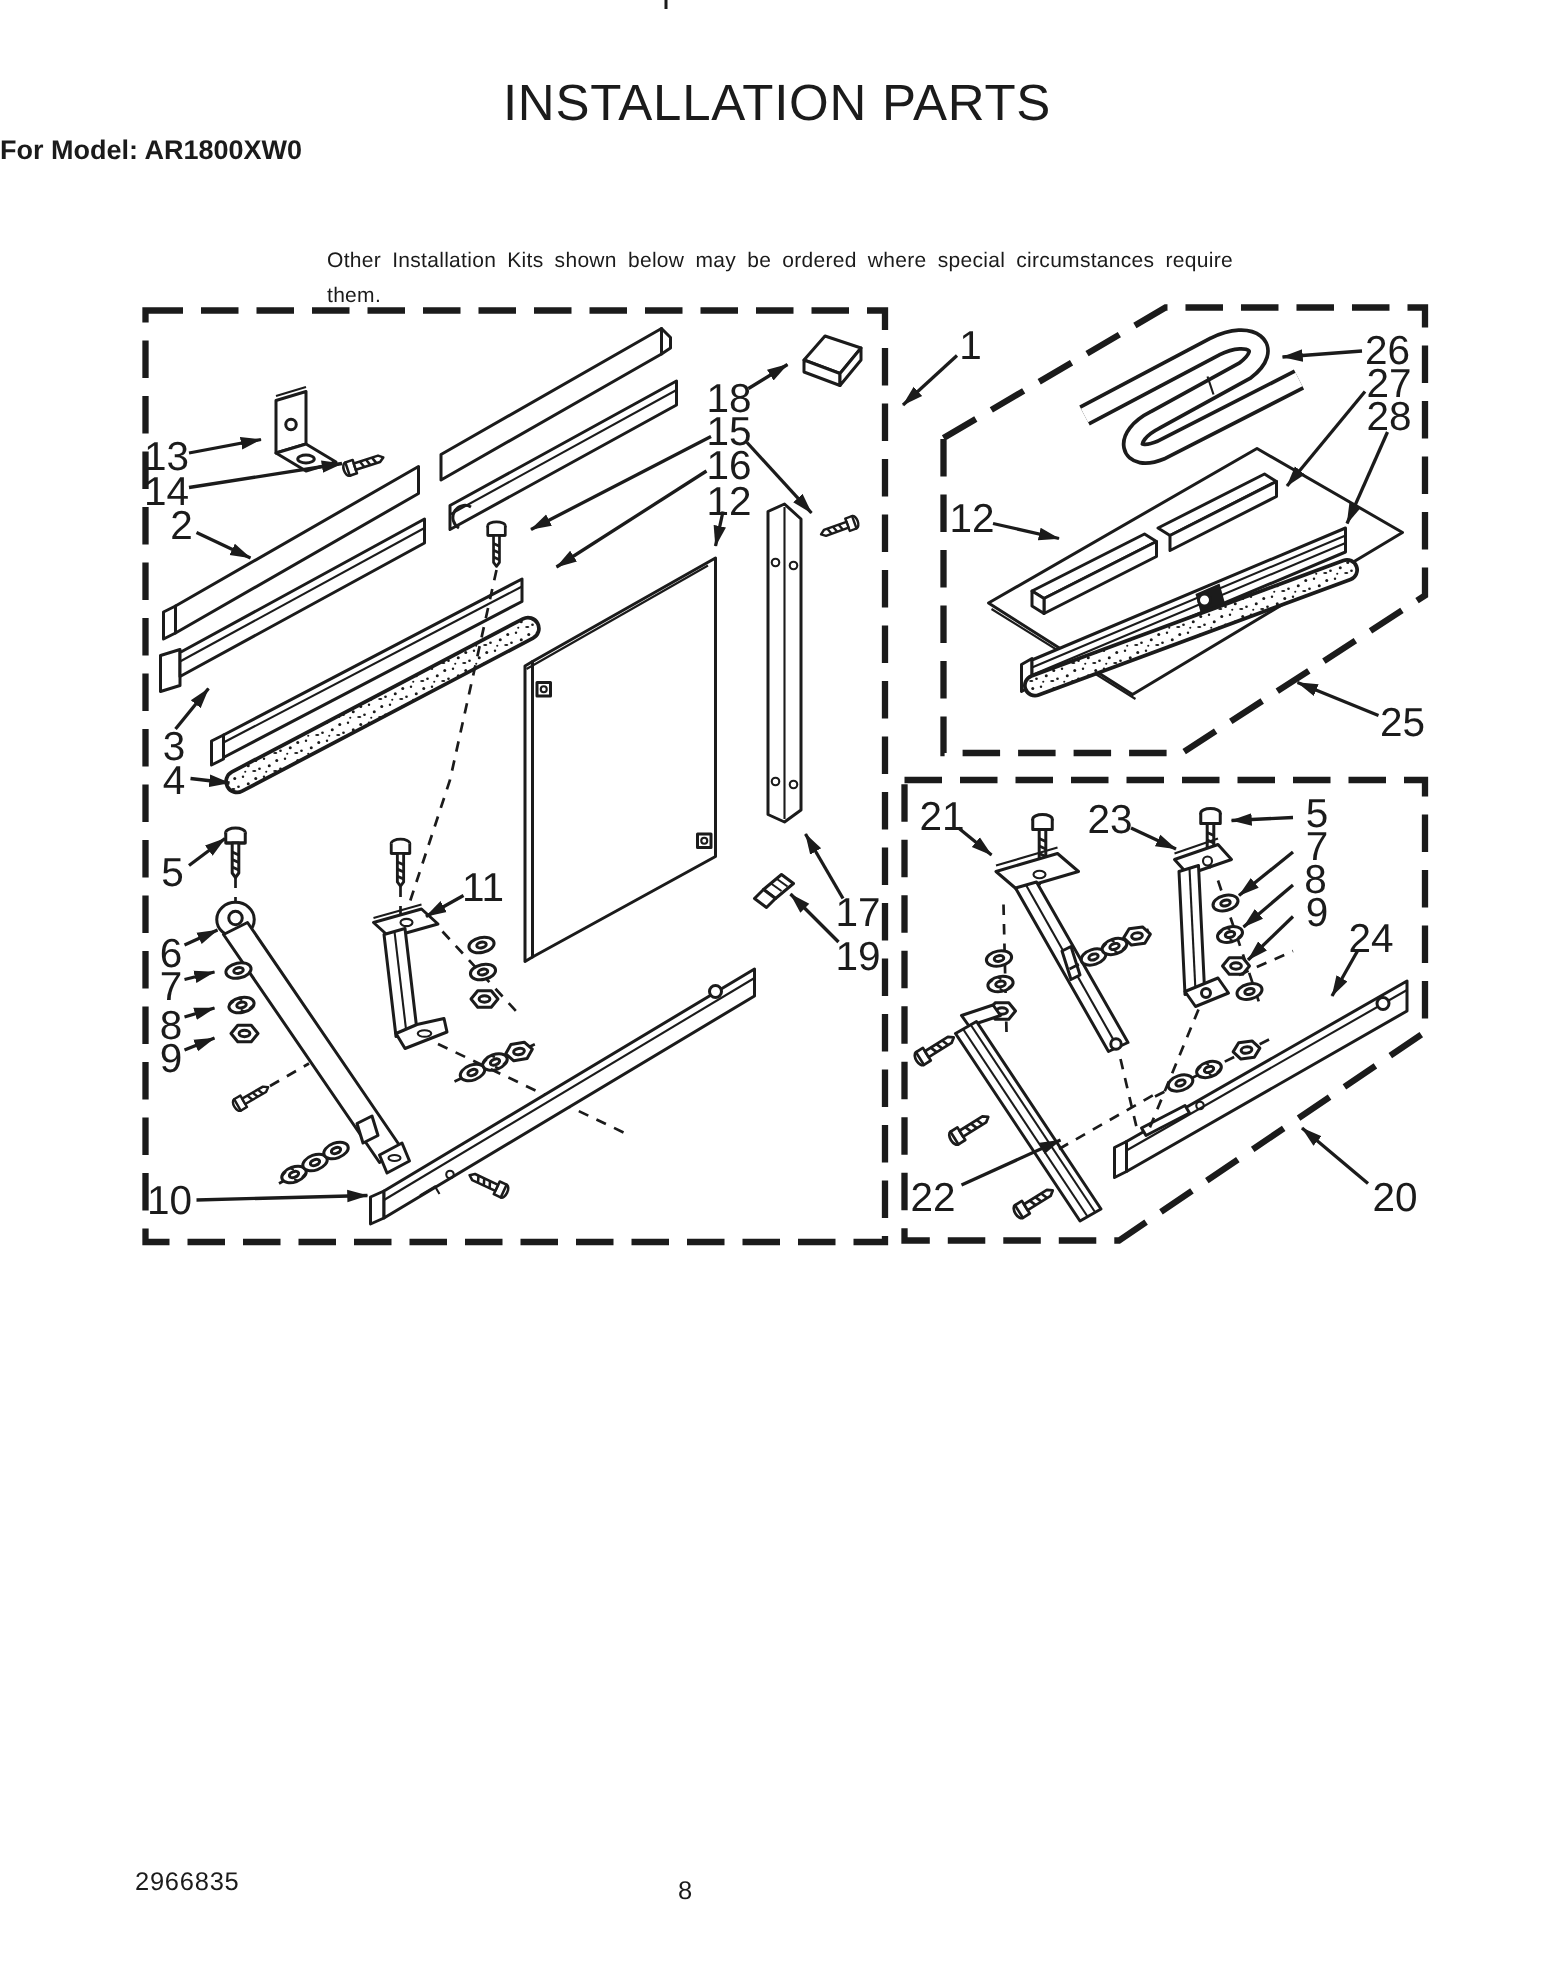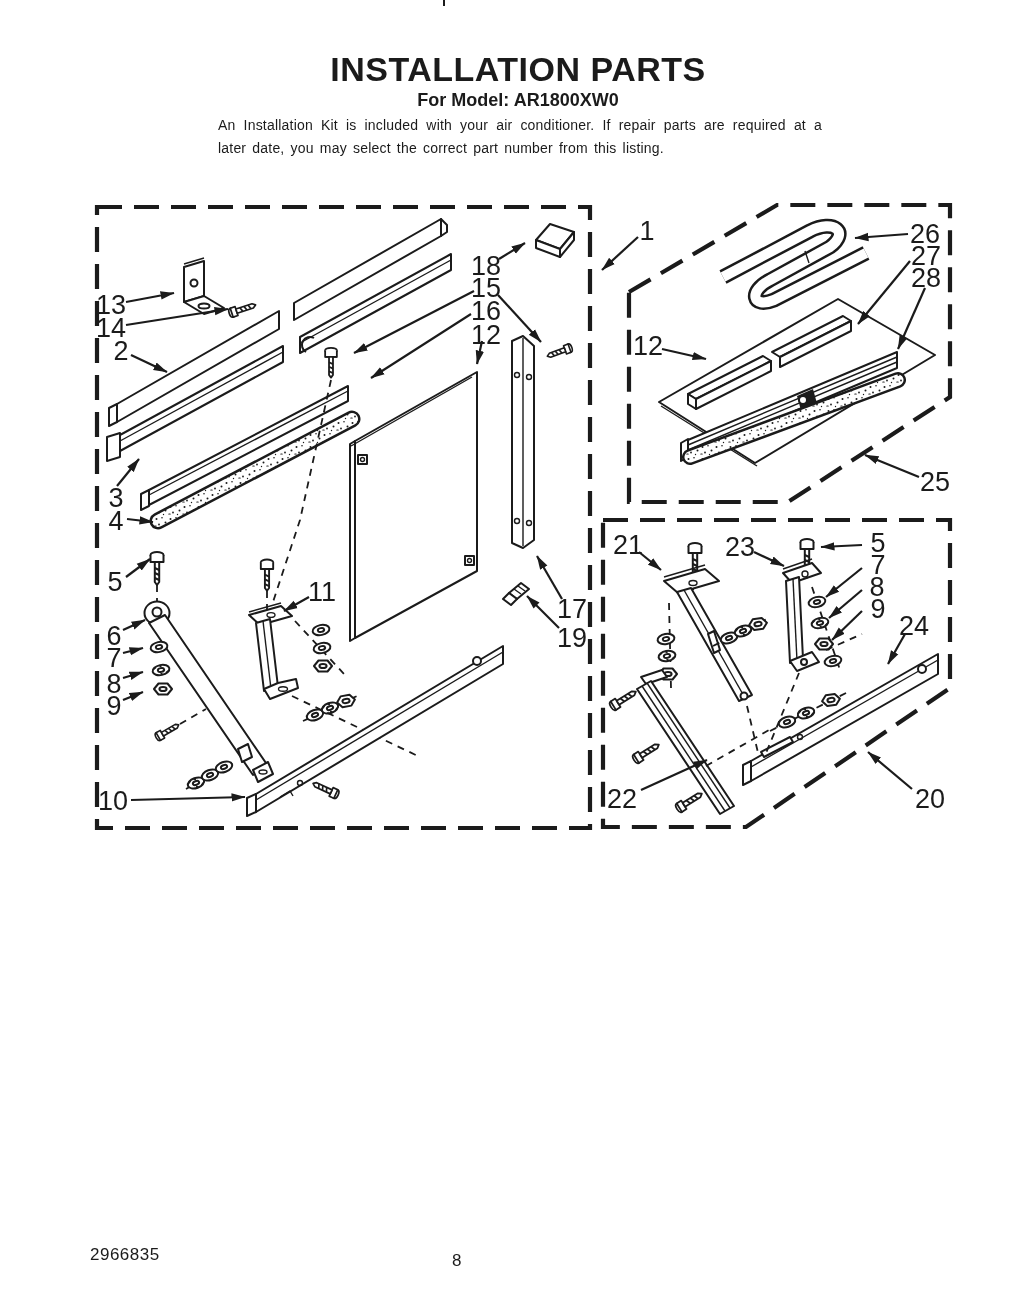--- a/index.html
+++ b/index.html
@@ -1,21 +1,21 @@
 <!DOCTYPE html>
 <html><head>
 <meta charset="utf-8">
 <style>
   html,body{margin:0;padding:0;background:#e8e8e8}
   .page{position:relative;width:1036px;height:1308px;background:#fff;overflow:hidden;
         font-family:"Liberation Sans",sans-serif;color:#1b1b1b}
   .reg-tick{position:absolute;top:0;left:443px;width:2px;height:6px;background:#1b1b1b}
   .title{position:absolute;top:50px;left:0;right:0;margin:0;text-align:center;
-         font-size:34px;font-weight:bold;letter-spacing:.5px}
-  .subtitle{position:absolute;top:90px;left:0;right:0;text-align:center;
+         font-size:34px;font-weight:normal;letter-spacing:.5px}
+  .subtitle{position:absolute;top:90px;left:0;right:0;text-align:left;
             font-size:18px;font-weight:bold}
   .para{position:absolute;left:218px;width:604px;margin:0;font-size:14px;line-height:23px;
         text-align:justify;word-spacing:2px;letter-spacing:.2px}
   .p1{top:114px}
   .p2{top:162px}
   .pub{position:absolute;top:1245px;left:90px;font-size:17px;letter-spacing:.5px}
   .pageno{position:absolute;top:1251px;left:452px;font-size:17px}
   svg.diagram{position:absolute;top:0;left:0}
   .callout{font-family:"Liberation Sans",sans-serif;font-size:27px;fill:#1b1b1b;text-anchor:middle}
   .leader{stroke:#1b1b1b;stroke-width:2.2;fill:none}
@@ -26,21 +26,21 @@
   .dash{stroke:#1b1b1b;stroke-width:1.8;fill:none;stroke-dasharray:7 6}
   .ink{fill:#1b1b1b;stroke:none}
 </style>
 </head>
 <body>
 
 <div class="page">
   <div class="reg-tick"></div>
   <h1 class="title">INSTALLATION PARTS</h1>
   <div class="subtitle">For Model: AR1800XW0</div>
-  <p class="para p1">An Installation Kit is included with your air conditioner. If repair parts are required at a later date, you may select the correct part number from this listing.</p>
+  <p class="para p2">Other Installation Kits shown below may be ordered where special circumstances require them.</p>
 
   <svg class="diagram" width="1036" height="1308" viewBox="0 0 1036 1308">
     <defs>
       <marker id="ah" markerWidth="15" markerHeight="10" refX="13.5" refY="5" orient="auto" markerUnits="userSpaceOnUse">
         <path d="M0,0.8 L14,5 L0,9.2 Z" fill="#1b1b1b"></path>
       </marker>
       <pattern id="spk" width="14" height="12" patternUnits="userSpaceOnUse">
         <rect width="14" height="12" fill="#ffffff"></rect>
         <g fill="#1b1b1b">
           <circle cx="2.5" cy="3" r="1"></circle>

